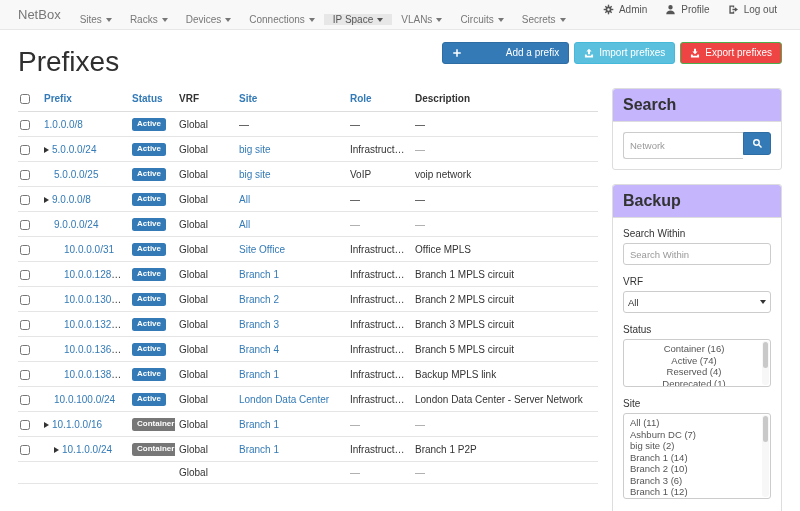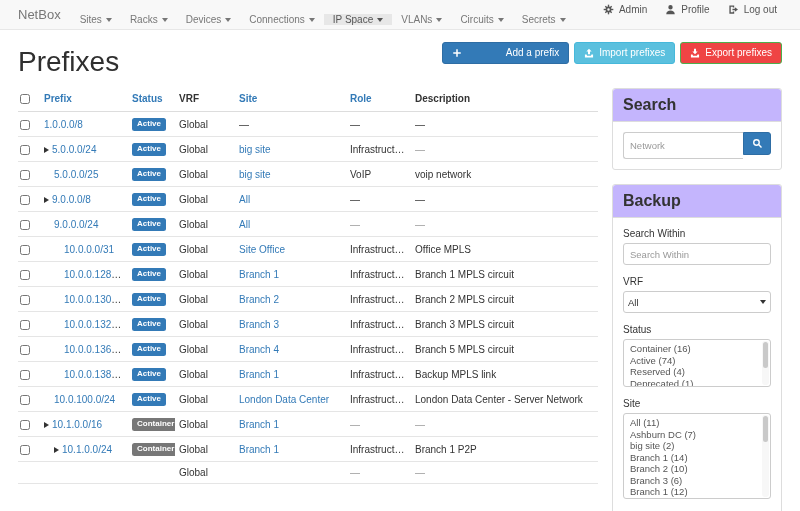--- a/index.html
+++ b/index.html
@@ -68,21 +68,21 @@
   .select-wrap select { width:100%; height:22px; border:1px solid #ccc; border-radius:3px;
     background:#fff; font-size:9.5px; font-family:inherit; color:#333; padding:0 4px;
     -webkit-appearance:none; appearance:none; }
   .select-wrap:after { content:""; position:absolute; right:5px; top:9px; width:0; height:0;
     border-left:3px solid transparent; border-right:3px solid transparent; border-top:4px solid #333; }
   .listbox { position:relative; border:1px solid #ccc; border-radius:3px; overflow:hidden;
     padding:3px 12px 3px 6px; background:#fff; }
   .listbox .option { font-size:9.5px; color:#555; line-height:11.5px; white-space:nowrap; cursor:default; }
   .scrollbar { position:absolute; top:1px; right:1px; bottom:1px; width:7px; background:#f7f7f7; border-radius:3px; }
   .scroll-thumb { position:absolute; top:1px; left:1px; width:5px; height:26px; background:#c9c9c9; border-radius:3px; }
-  .lb-status { height:48px; }
+  .lb-status { height:48px;text-align:center; }
   .lb-site { height:86px; }
   .lb-role { height:70px; }
 </style>
 </head>
 <body>
 
 <div class="navbar">
   <a class="brand">NetBox</a>
   <div class="nav-left" id="nav-left">
       <a class="nav-item">

